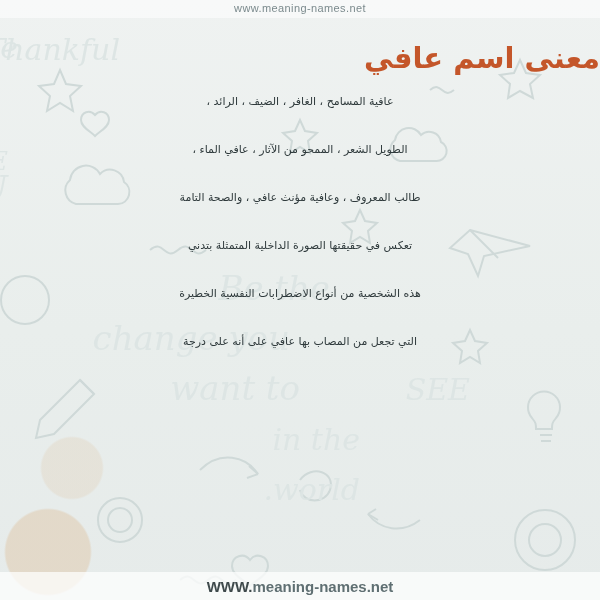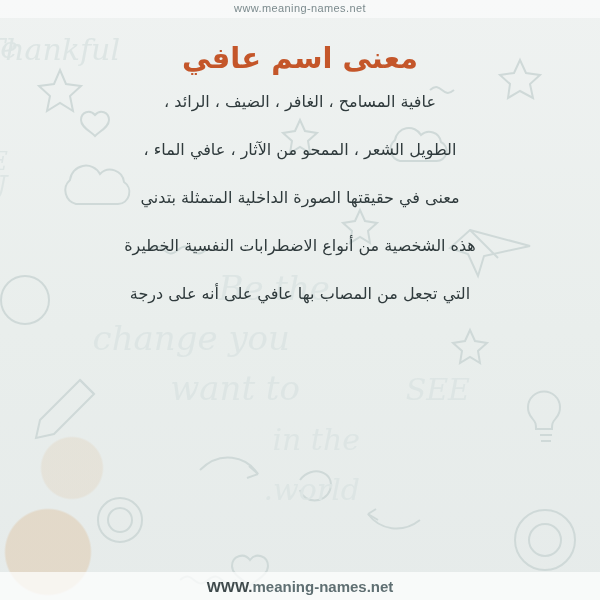--- a/index.html
+++ b/index.html
@@ -76,38 +76,38 @@
     font-weight: bold;
     color: #5f6f72;
   }
   .bottom-watermark .w-dark { color: #3f4a4c; text-align: right; }
 
   .title {
     position: absolute;
     top: 22px;
     left: 0;
     right: 0;
-    text-align: center;
+    text-align: right;
     font-size: 29px;
     font-weight: bold;
     color: #c4562a;
     direction: rtl;
     font-family: "DejaVu Sans", sans-serif;
   }
 
   .content {
     position: absolute;
     top: 78px;
     left: 30px;
     right: 30px;
     direction: rtl;
   }
   .line {
     color: #2f3a3c;
-    font-size: 16px;
+    font-size: 11px;
     line-height: 1.2;
     height: 48px;
     display: flex;
     align-items: center;
     justify-content: center;
     text-align: center;
     white-space: nowrap;
   }
 </style>
 </head>
@@ -173,21 +173,22 @@
   </div>
 
   <div class="top-strip"></div>
   <div class="top-watermark">www.meaning-names.net</div>
 
   <h1 class="title">معنى اسم عافي</h1>
 
   <div class="content">
     <div class="line">عافية   المسامح ، الغافر ، الضيف ، الرائد ،</div>
     <div class="line">الطويل الشعر ، الممحو من الآثار ، عافي الماء ،</div>
-    <div class="line">معنى في حقيقتها الصورة الداخلية المتمثلة بتدني</div>
+    <div class="line">طالب المعروف ، وعافية  مؤنث عافي ، والصحة التامة</div>
+    <div class="line">تعكس في حقيقتها الصورة الداخلية المتمثلة بتدني</div>
     <div class="line">هذه الشخصية من أنواع الاضطرابات النفسية الخطيرة</div>
     <div class="line">التي تجعل من المصاب بها عافي على أنه على درجة</div>
   </div>
 
   <div class="bottom-strip"></div>
   <div class="bottom-watermark">
     <span class="w-dark">WWW.</span><span>meaning-names.net</span>
   </div>
 
 </div>

